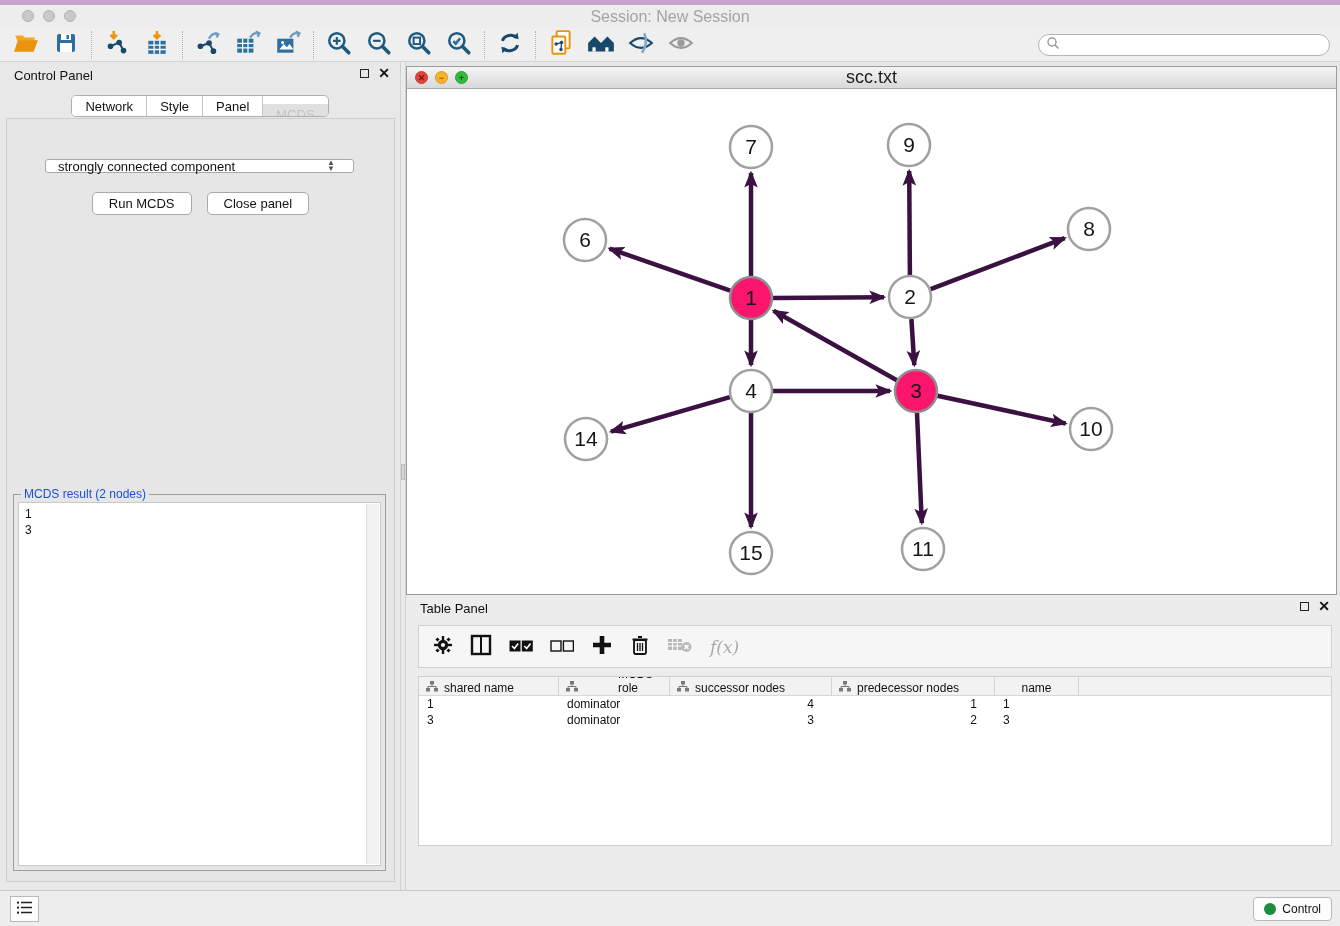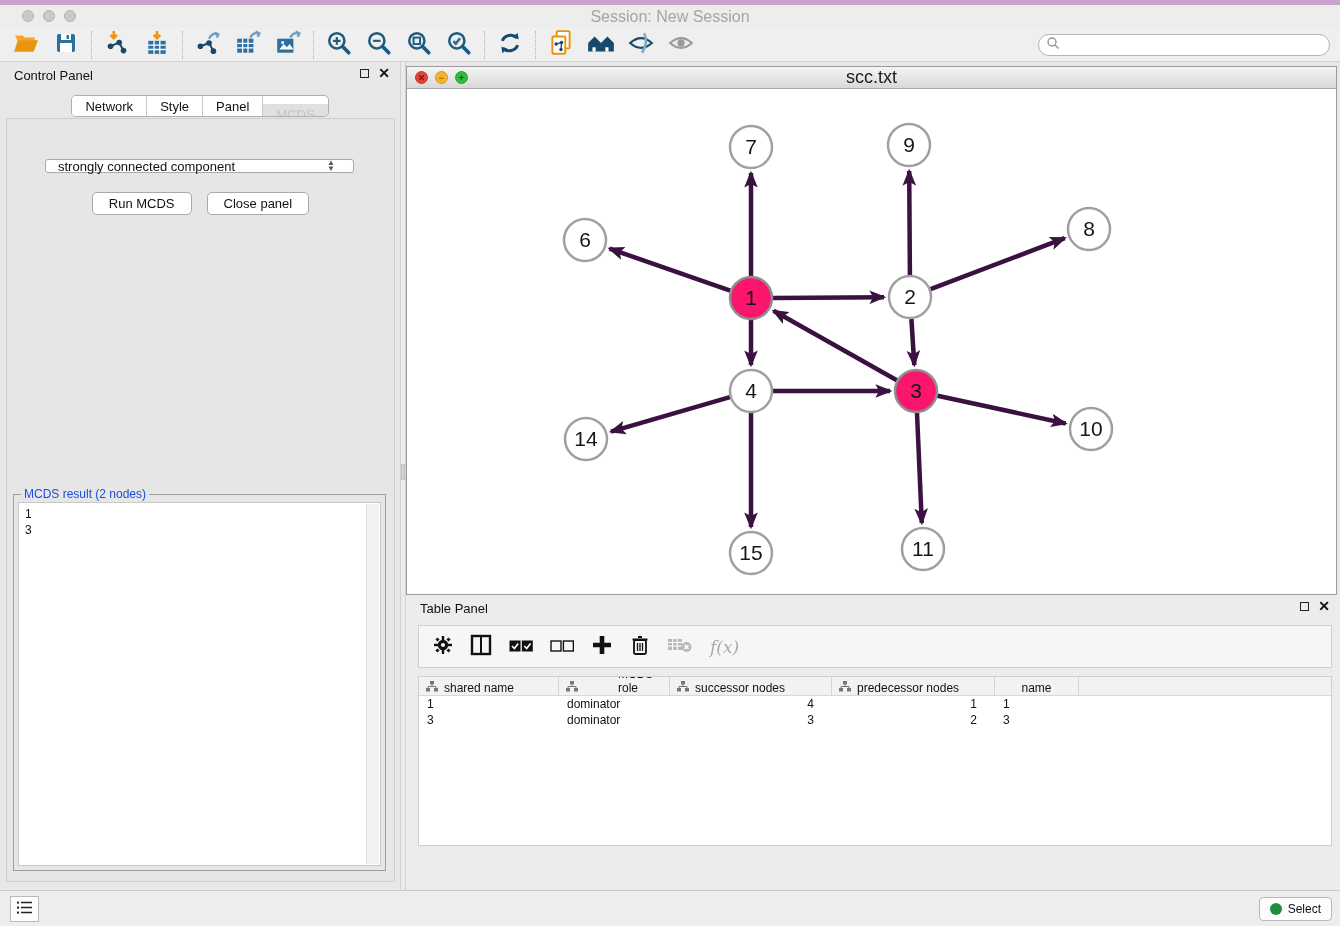--- a/index.html
+++ b/index.html
@@ -555,16 +555,16 @@
             </g>
             <g fill="#222">
               <rect x="1" y="1.6" width="2" height="2"></rect>
               <rect x="1" y="6.6" width="2" height="2"></rect>
               <rect x="1" y="11.6" width="2" height="2"></rect>
             </g>
           </svg></span>
       </span>
     <span class="sb-mem">
       <span class="mem-dot"></span>
-      <span>Select</span>
+      <span>Control</span>
     </span>
   </div>
 </div>
 
 </body></html>

